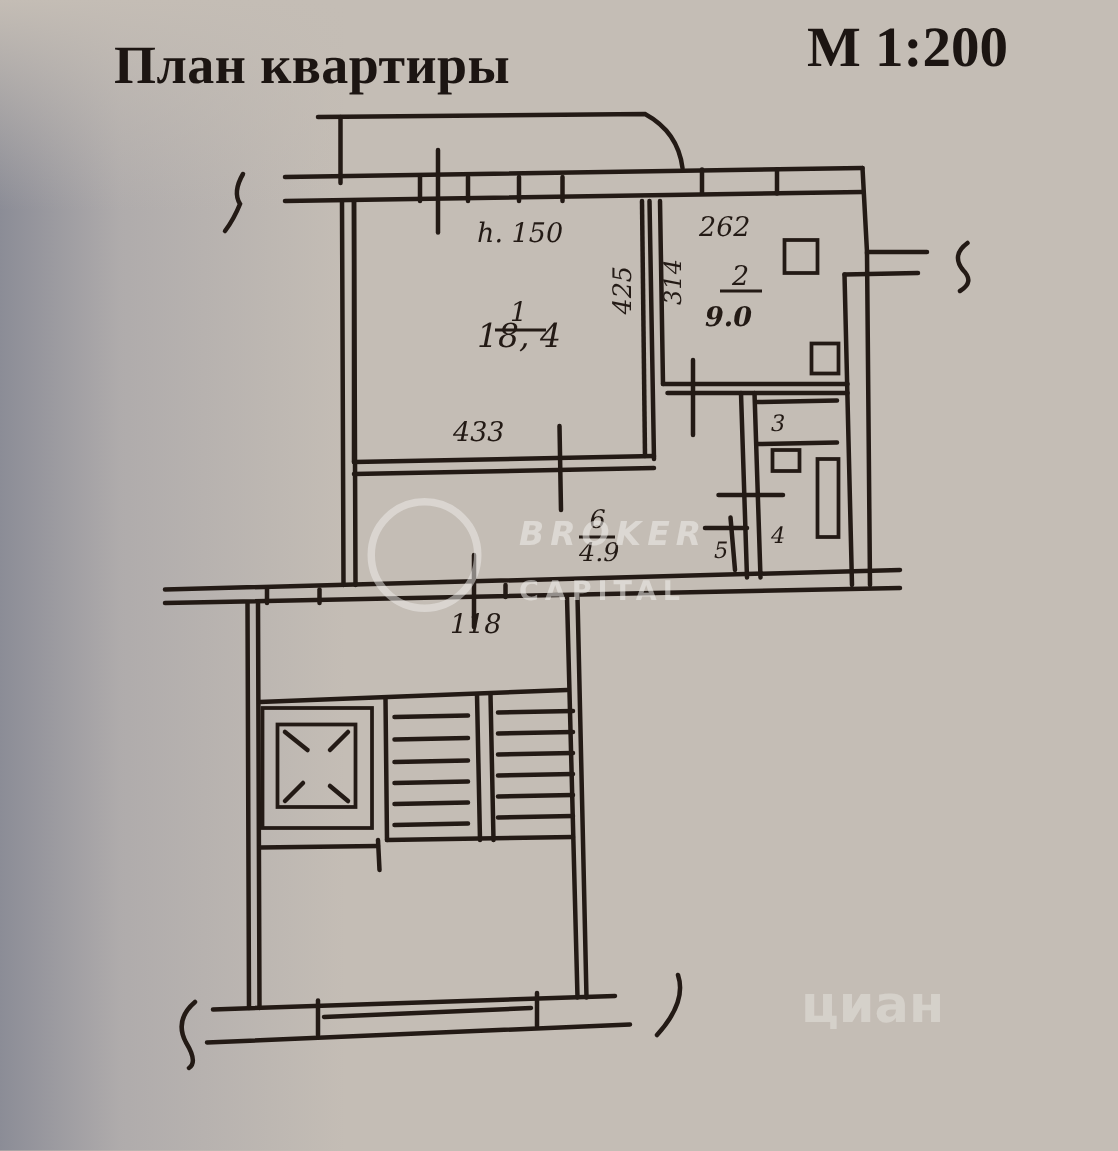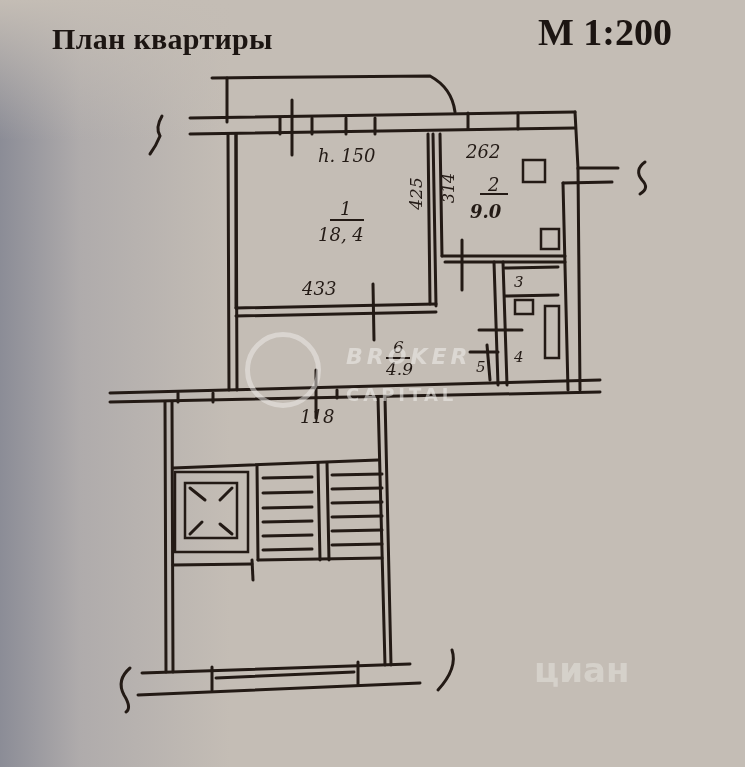--- a/index.html
+++ b/index.html
@@ -12,21 +12,21 @@
     position: absolute; left: 0; top: 0; width: 745px; height: 767px;
     background: linear-gradient(90deg, rgba(120,124,140,0.75) 0px, rgba(150,150,160,0.45) 80px, rgba(196,189,181,0) 230px);
     pointer-events: none;
   }
   .shadow-top {
     position: absolute; left: 0; top: 0; width: 260px; height: 140px;
     background: linear-gradient(180deg, rgba(196,189,181,1) 0px, rgba(196,189,181,0) 140px);
     pointer-events: none;
   }
   .title {
-    position: absolute; left: 52px; top: 22px; font-size: 30px; font-weight: bold;
+    position: absolute; left: 76px; top: 22px; font-size: 36px; font-weight: bold;
     color: #1c1512; letter-spacing: 0.3px;
   }
   .scale {
     position: absolute; left: 538px; top: 10px; font-size: 38px; font-weight: bold;
     color: #1c1512;
   }
   svg.plan { position: absolute; left: 0; top: 0; }
   .lbl {
     position: absolute; font-family: "DejaVu Serif", serif; font-style: italic;
     color: #231a15; font-size: 17px; line-height: 1;
@@ -157,21 +157,21 @@
 
   <g stroke="#231a15" stroke-width="2">
     <line x1="330" y1="220" x2="364" y2="220"></line>
     <line x1="480" y1="194" x2="508" y2="194"></line>
     <line x1="386" y1="358" x2="410" y2="358"></line>
   </g>
 </svg>
 
 <div class="lbl" style="left:318px; top:147px; font-size:18px;">h. 150</div>
 <div class="lbl" style="left:340px; top:200px; font-size:18px;">1</div>
-<div class="lbl" style="left:318px; top:226px; font-size:18px;">18, 4</div>
+<div class="lbl" style="left:318px; top:214px; font-size:22px;">18, 4</div>
 <div class="lbl" style="left:302px; top:280px; font-size:18px;">433</div>
 <div class="lbl" style="left:400px; top:185px; font-size:17px; transform: rotate(-90deg);">425</div>
 
 <div class="lbl" style="left:466px; top:143px; font-size:18px;">262</div>
 <div class="lbl" style="left:434px; top:180px; font-size:16px; transform: rotate(-90deg);">314</div>
 <div class="lbl" style="left:488px; top:176px; font-size:18px;">2</div>
 <div class="lbl" style="left:470px; top:203px; font-size:18px;font-weight:bold;">9.0</div>
 
 <div class="lbl" style="left:514px; top:275px; font-size:15px;">3</div>
 <div class="lbl" style="left:514px; top:350px; font-size:15px;">4</div>

